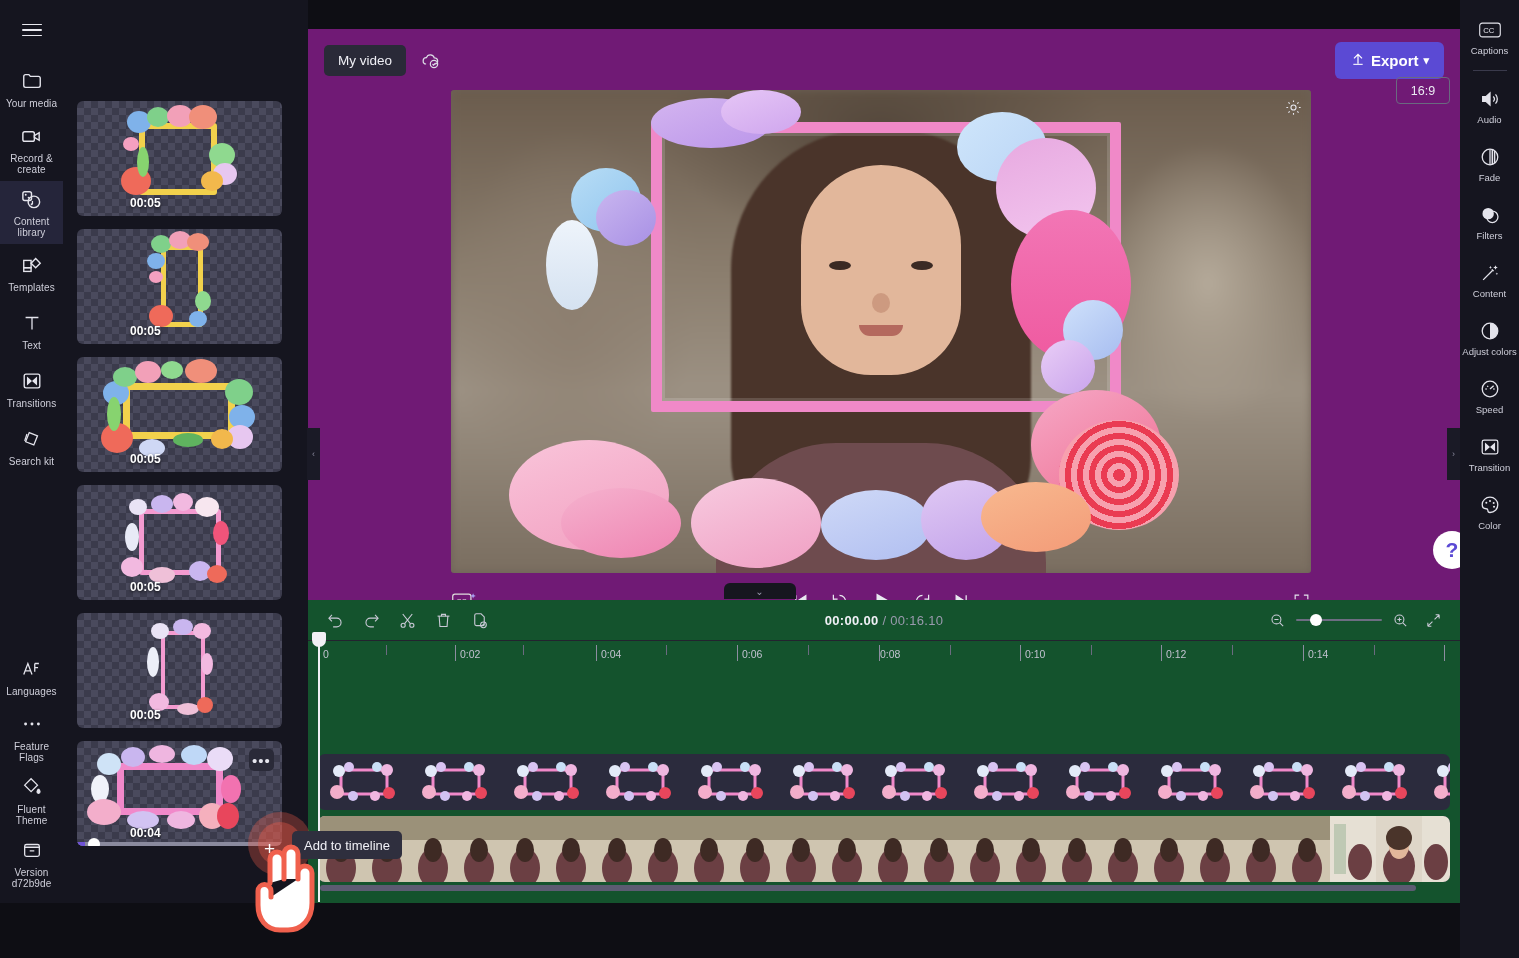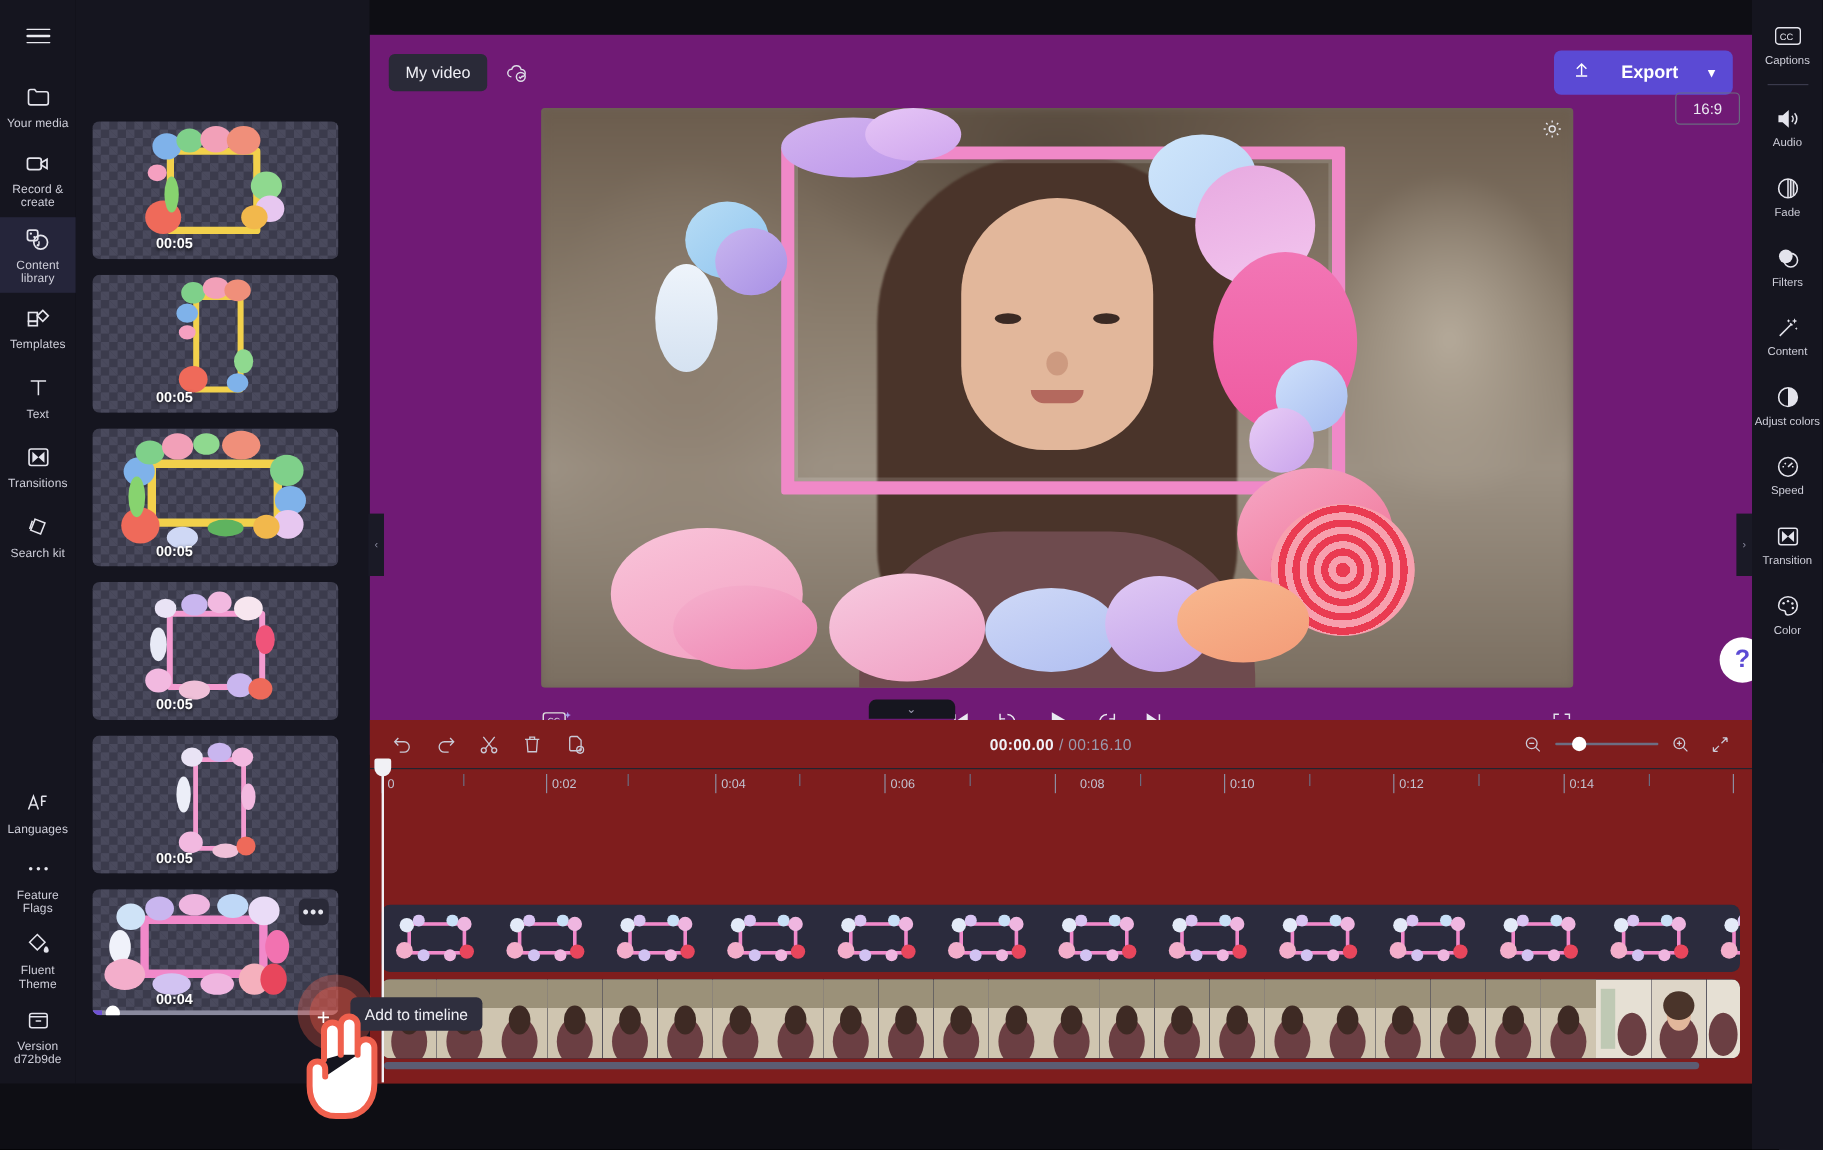--- a/index.html
+++ b/index.html
@@ -119,21 +119,21 @@
     position: absolute; top: 0; left: 0; right: 0; height: 62px;
     display: flex; align-items: center; padding: 0 16px;
   }
   .video-chip {
     height: 31px; padding: 0 14px; border-radius: 5px; background: #2a2a38;
     display: flex; align-items: center; font-size: 13.5px; color: #f0f0f6; cursor: pointer;
   }
   .cloud-ic { margin-left: 14px; color: #dcdce6; display: flex; cursor: pointer;}
   .export-btn {
     margin-left: auto; height: 37px; padding: 0 15px; border-radius: 6px;
-    background: #5b4ad4; color: #fff; display: flex; align-items: center; gap: 25px;
+    background: #5b4ad4; color: #fff; display: flex; align-items: center; gap: 5px;
     font-size: 15px; font-weight: bold; cursor: pointer;
   }
   .preview-wrap {
     position: absolute; left: 143px; top: 61px; width: 860px; height: 483px;
   }
   .video-frame {
     position: absolute; inset: 0; border-radius: 3px; overflow: hidden;
     background: #6d6257;
   }
   
@@ -213,21 +213,21 @@
     width: 59px; min-height: 58px; display: flex; flex-direction: column;
     align-items: center; justify-content: center; gap: 4px; padding: 5px 2px; cursor: pointer;
   }
   .rr-icon { color: #e4e4ec; height: 22px; display: flex; align-items: center; }
   .rr-label { font-size: 9.5px; color: #cfcfda; line-height: 11px; }
   .rr-divider { width: 34px; height: 1px; background: #3a3a4c; margin: 4px 0 6px; }
 
   
   .timeline {
     position: absolute; left: 308px; top: 600px; right: 59px; bottom: 55px;
-    background: #7f1d1d;
+    background: #14532d;
   }
   .tl-toolbar { height: 40px; display: flex; align-items: center; padding: 0 18px; position: relative; }
   .tl-tools { display: flex; gap: 17px; color: #c9c9d6; }
   .tl-tools > div { cursor: pointer; display: flex; }
   .tl-time {
     position: absolute; left: 50%; transform: translateX(-50%);
     font-size: 13px; color: #f0f0f6; font-weight: bold; letter-spacing: .3px;
   }
   .tl-time .tot { color: #9a9aae; font-weight: normal; }
   .tl-zoom { margin-left: auto; display: flex; align-items: center; gap: 10px; color: #cbcbd8; }
@@ -845,21 +845,21 @@
       <div class="tick major" style="left:147px"></div>
       <div class="tick-lbl" style="left:152px">0:02</div>
       <div class="tick" style="left:215px"></div>
       <div class="tick major" style="left:288px"></div>
       <div class="tick-lbl" style="left:293px">0:04</div>
       <div class="tick" style="left:358px"></div>
       <div class="tick major" style="left:429px"></div>
       <div class="tick-lbl" style="left:434px">0:06</div>
       <div class="tick" style="left:500px"></div>
       <div class="tick major" style="left:571px"></div>
-      <div class="tick-lbl" style="left:592px">0:08</div>
+      <div class="tick-lbl" style="left:572px">0:08</div>
       <div class="tick" style="left:642px"></div>
       <div class="tick major" style="left:712px"></div>
       <div class="tick-lbl" style="left:717px">0:10</div>
       <div class="tick" style="left:783px"></div>
       <div class="tick major" style="left:853px"></div>
       <div class="tick-lbl" style="left:858px">0:12</div>
       <div class="tick" style="left:924px"></div>
       <div class="tick major" style="left:995px"></div>
       <div class="tick-lbl" style="left:1000px">0:14</div>
       <div class="tick" style="left:1066px"></div>

